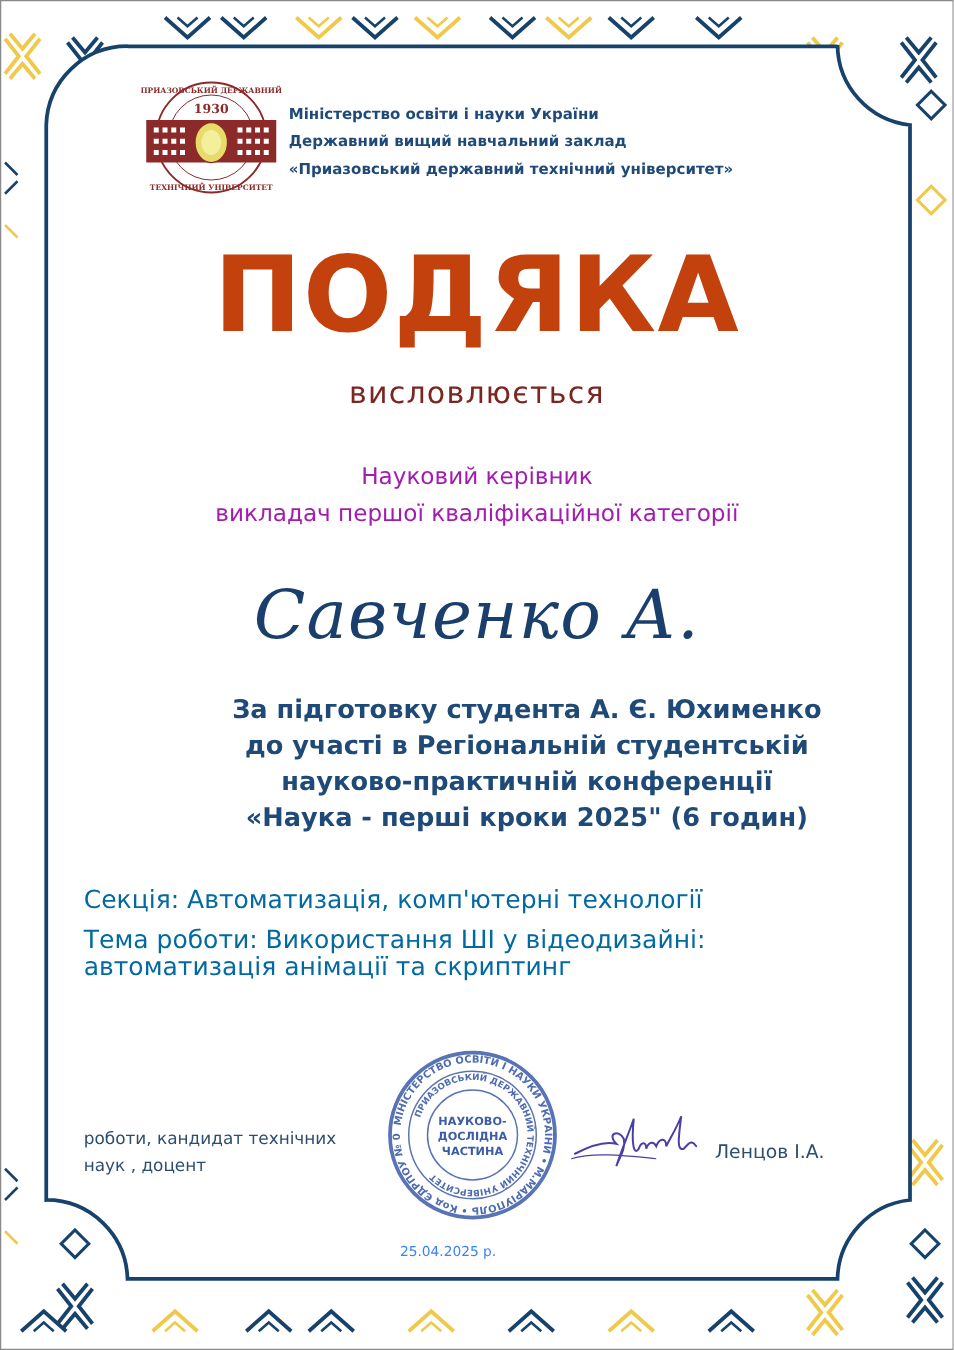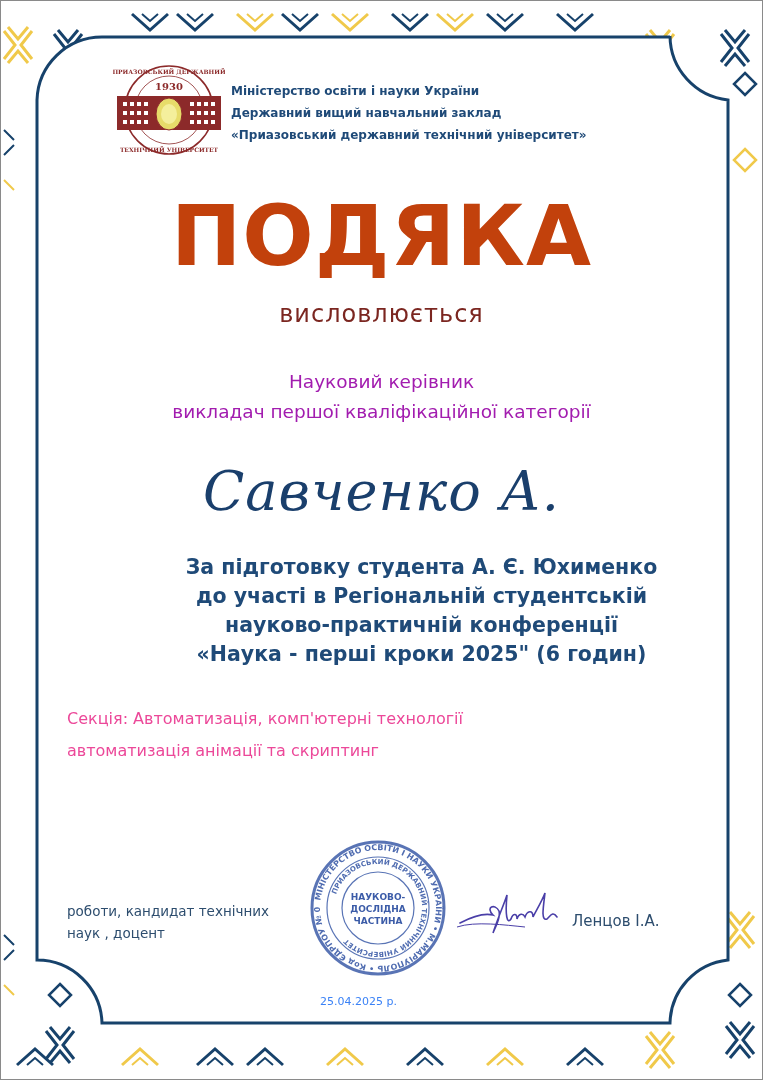--- a/index.html
+++ b/index.html
@@ -46,21 +46,21 @@
       font-family: "DejaVu Serif", serif; letter-spacing: 1px;
     }
     .reason {
       position: absolute; left: 0; top: 553px; width: 763px; text-align: center;
       color: #1f4a78; font-weight: bold; font-size: 20.5px; line-height: 29px;
       font-family: "DejaVu Sans", sans-serif;
       margin-left: 40px;
     }
     .details {
       position: absolute; left: 67px; top: 708px; width: 620px;
-      color: #ec4899; font-size: 16px; line-height: 22px;
+      color: #0369a1; font-size: 20px; line-height: 22px;
       font-family: "DejaVu Sans", sans-serif;
     }
     .details .block { margin-bottom: 10px; }
 
     .signer-title {
       position: absolute; left: 67px; top: 900px; width: 240px;
       color: #2d4d6e; font-size: 13.5px; line-height: 22px;
       font-family: "DejaVu Sans", sans-serif;
     }
     .stamp { position: absolute; left: 308px; top: 838px; width: 140px; height: 140px; }
@@ -216,20 +216,21 @@
   <div>до участі в Регіональній студентській</div>
   <div>науково-практичній конференції</div>
   <div>«Наука - перші кроки 2025" (6 годин)</div>
 </div>
 
 <div class="details">
   <div class="block">
     <div>Секція: Автоматизація, комп'ютерні технології</div>
   </div>
   <div class="block">
+    <div>Тема роботи: Використання ШІ у відеодизайні:</div>
     <div>автоматизація анімації та скриптинг</div>
   </div>
 </div>
 
 <div class="signer-title">
   <div>роботи, кандидат технічних</div>
   <div>наук , доцент</div>
 </div>
 
 <svg class="stamp" viewBox="0 0 140 140" xmlns="http://www.w3.org/2000/svg">

